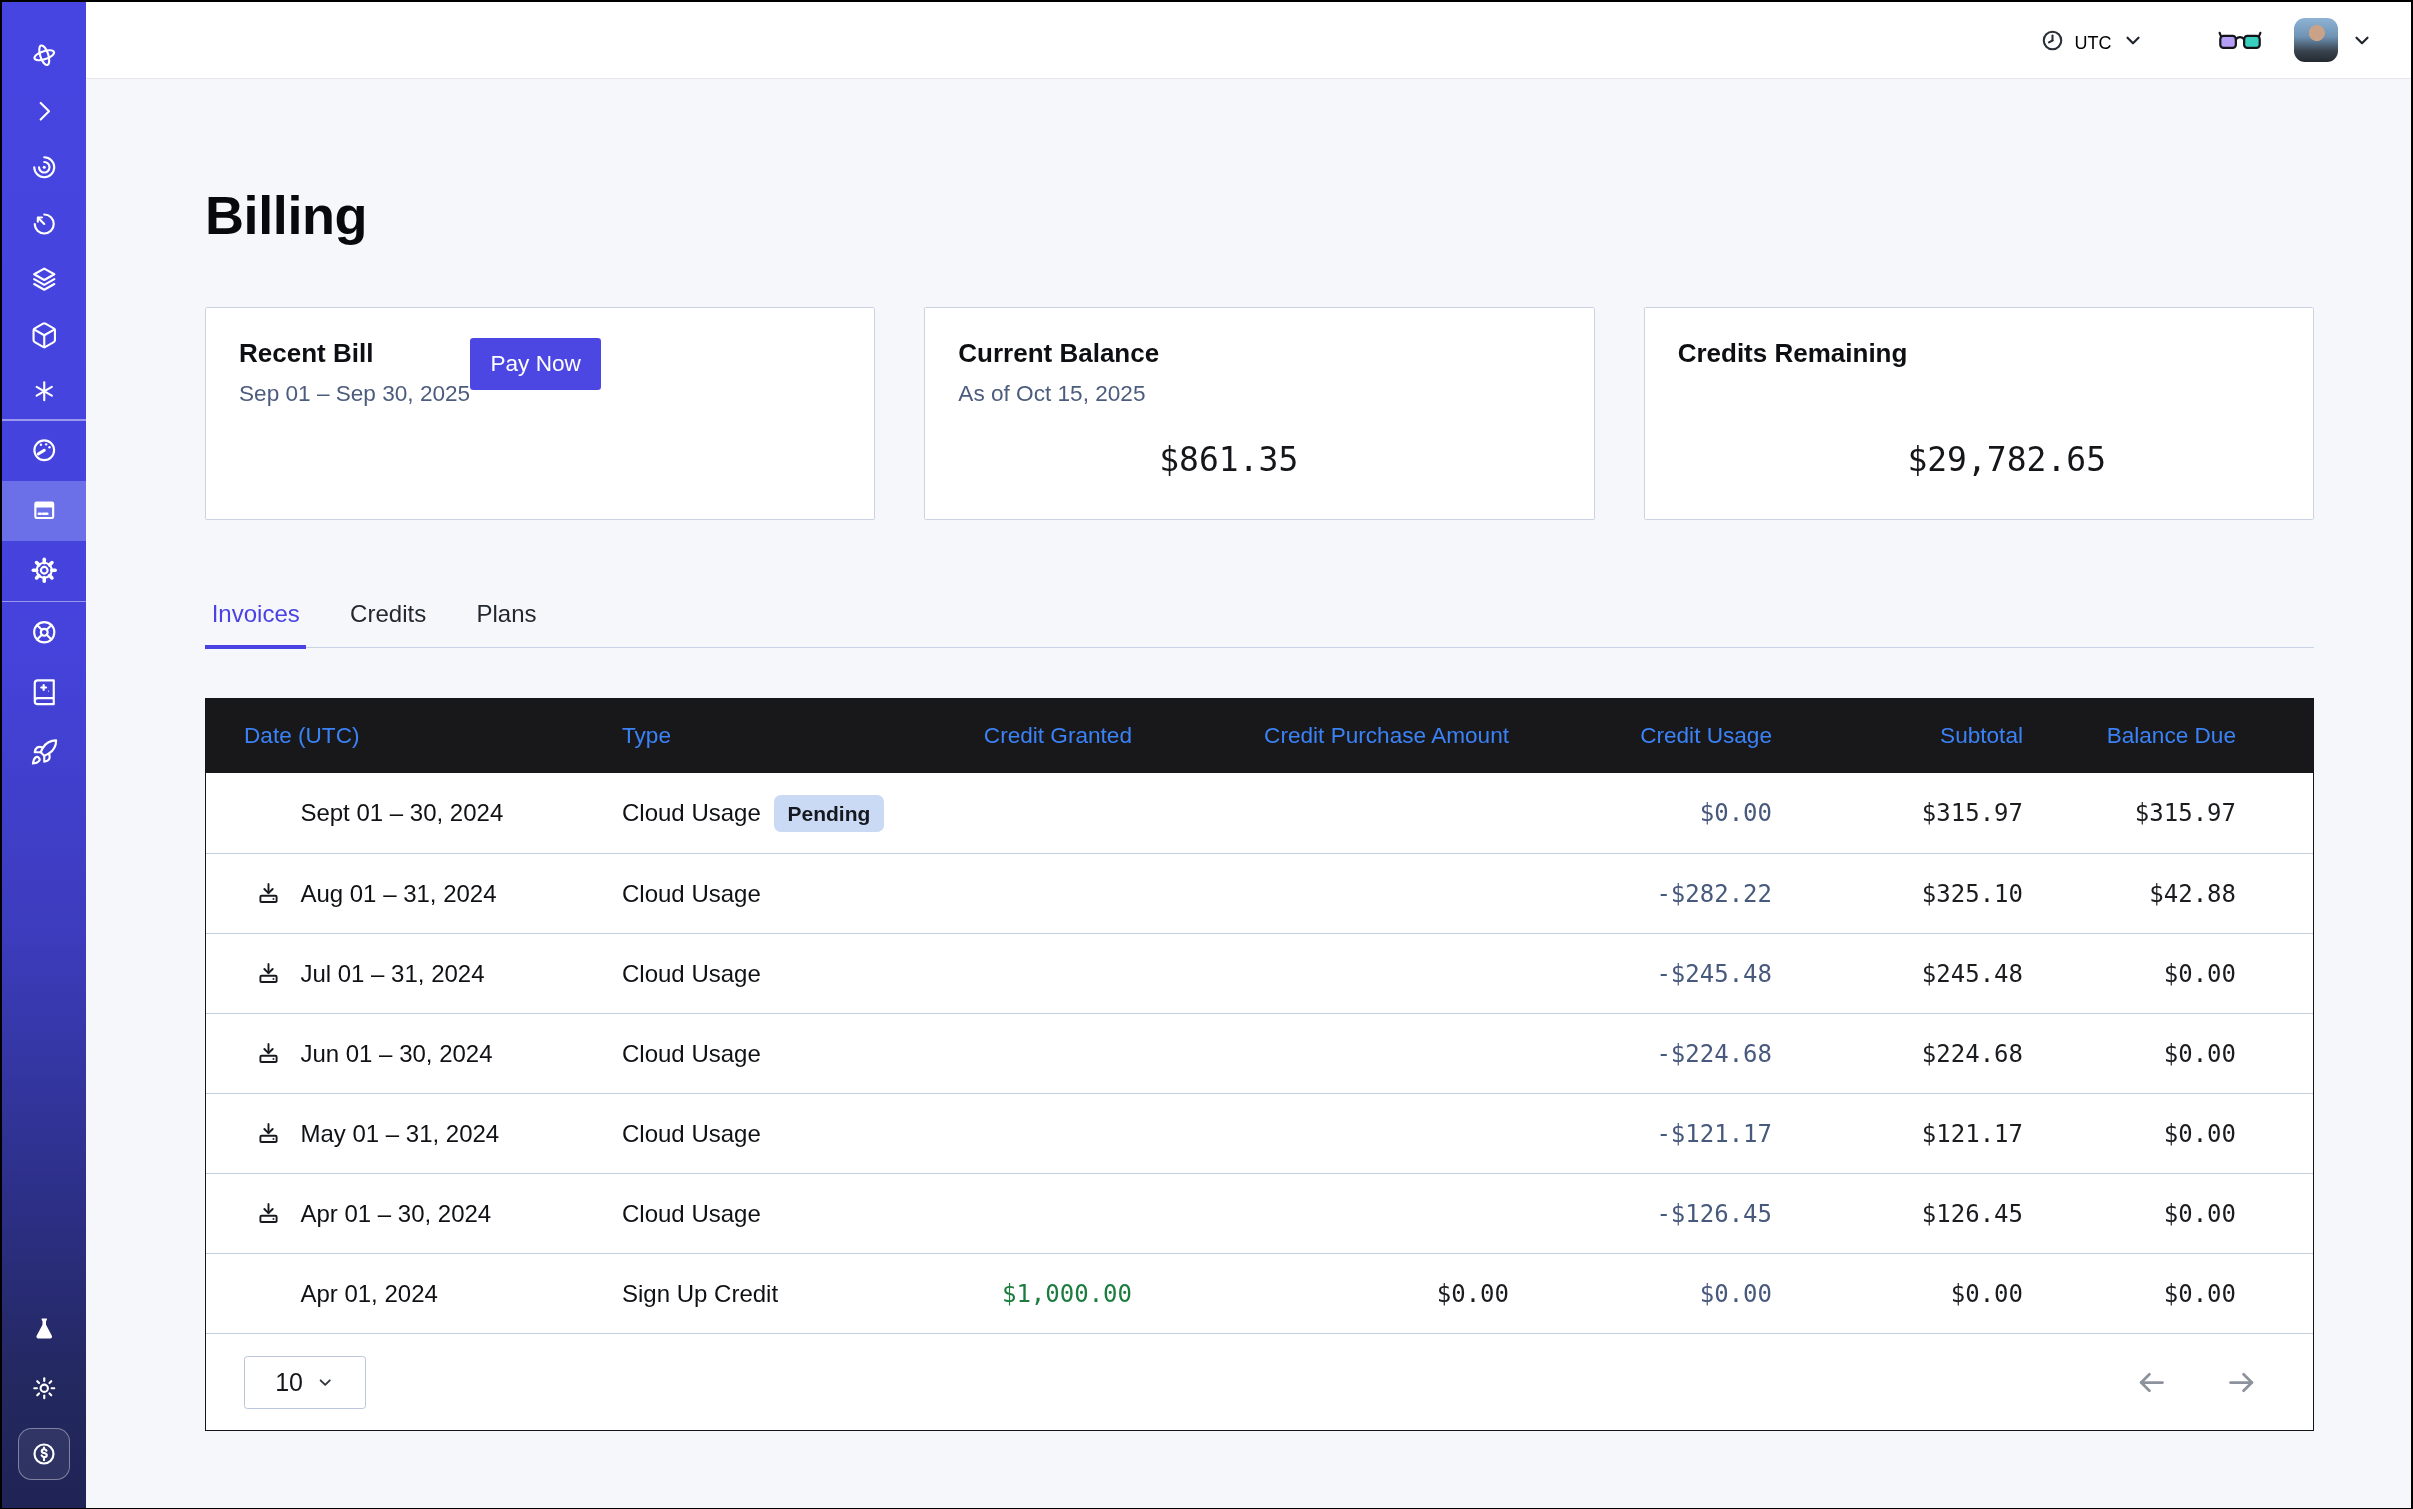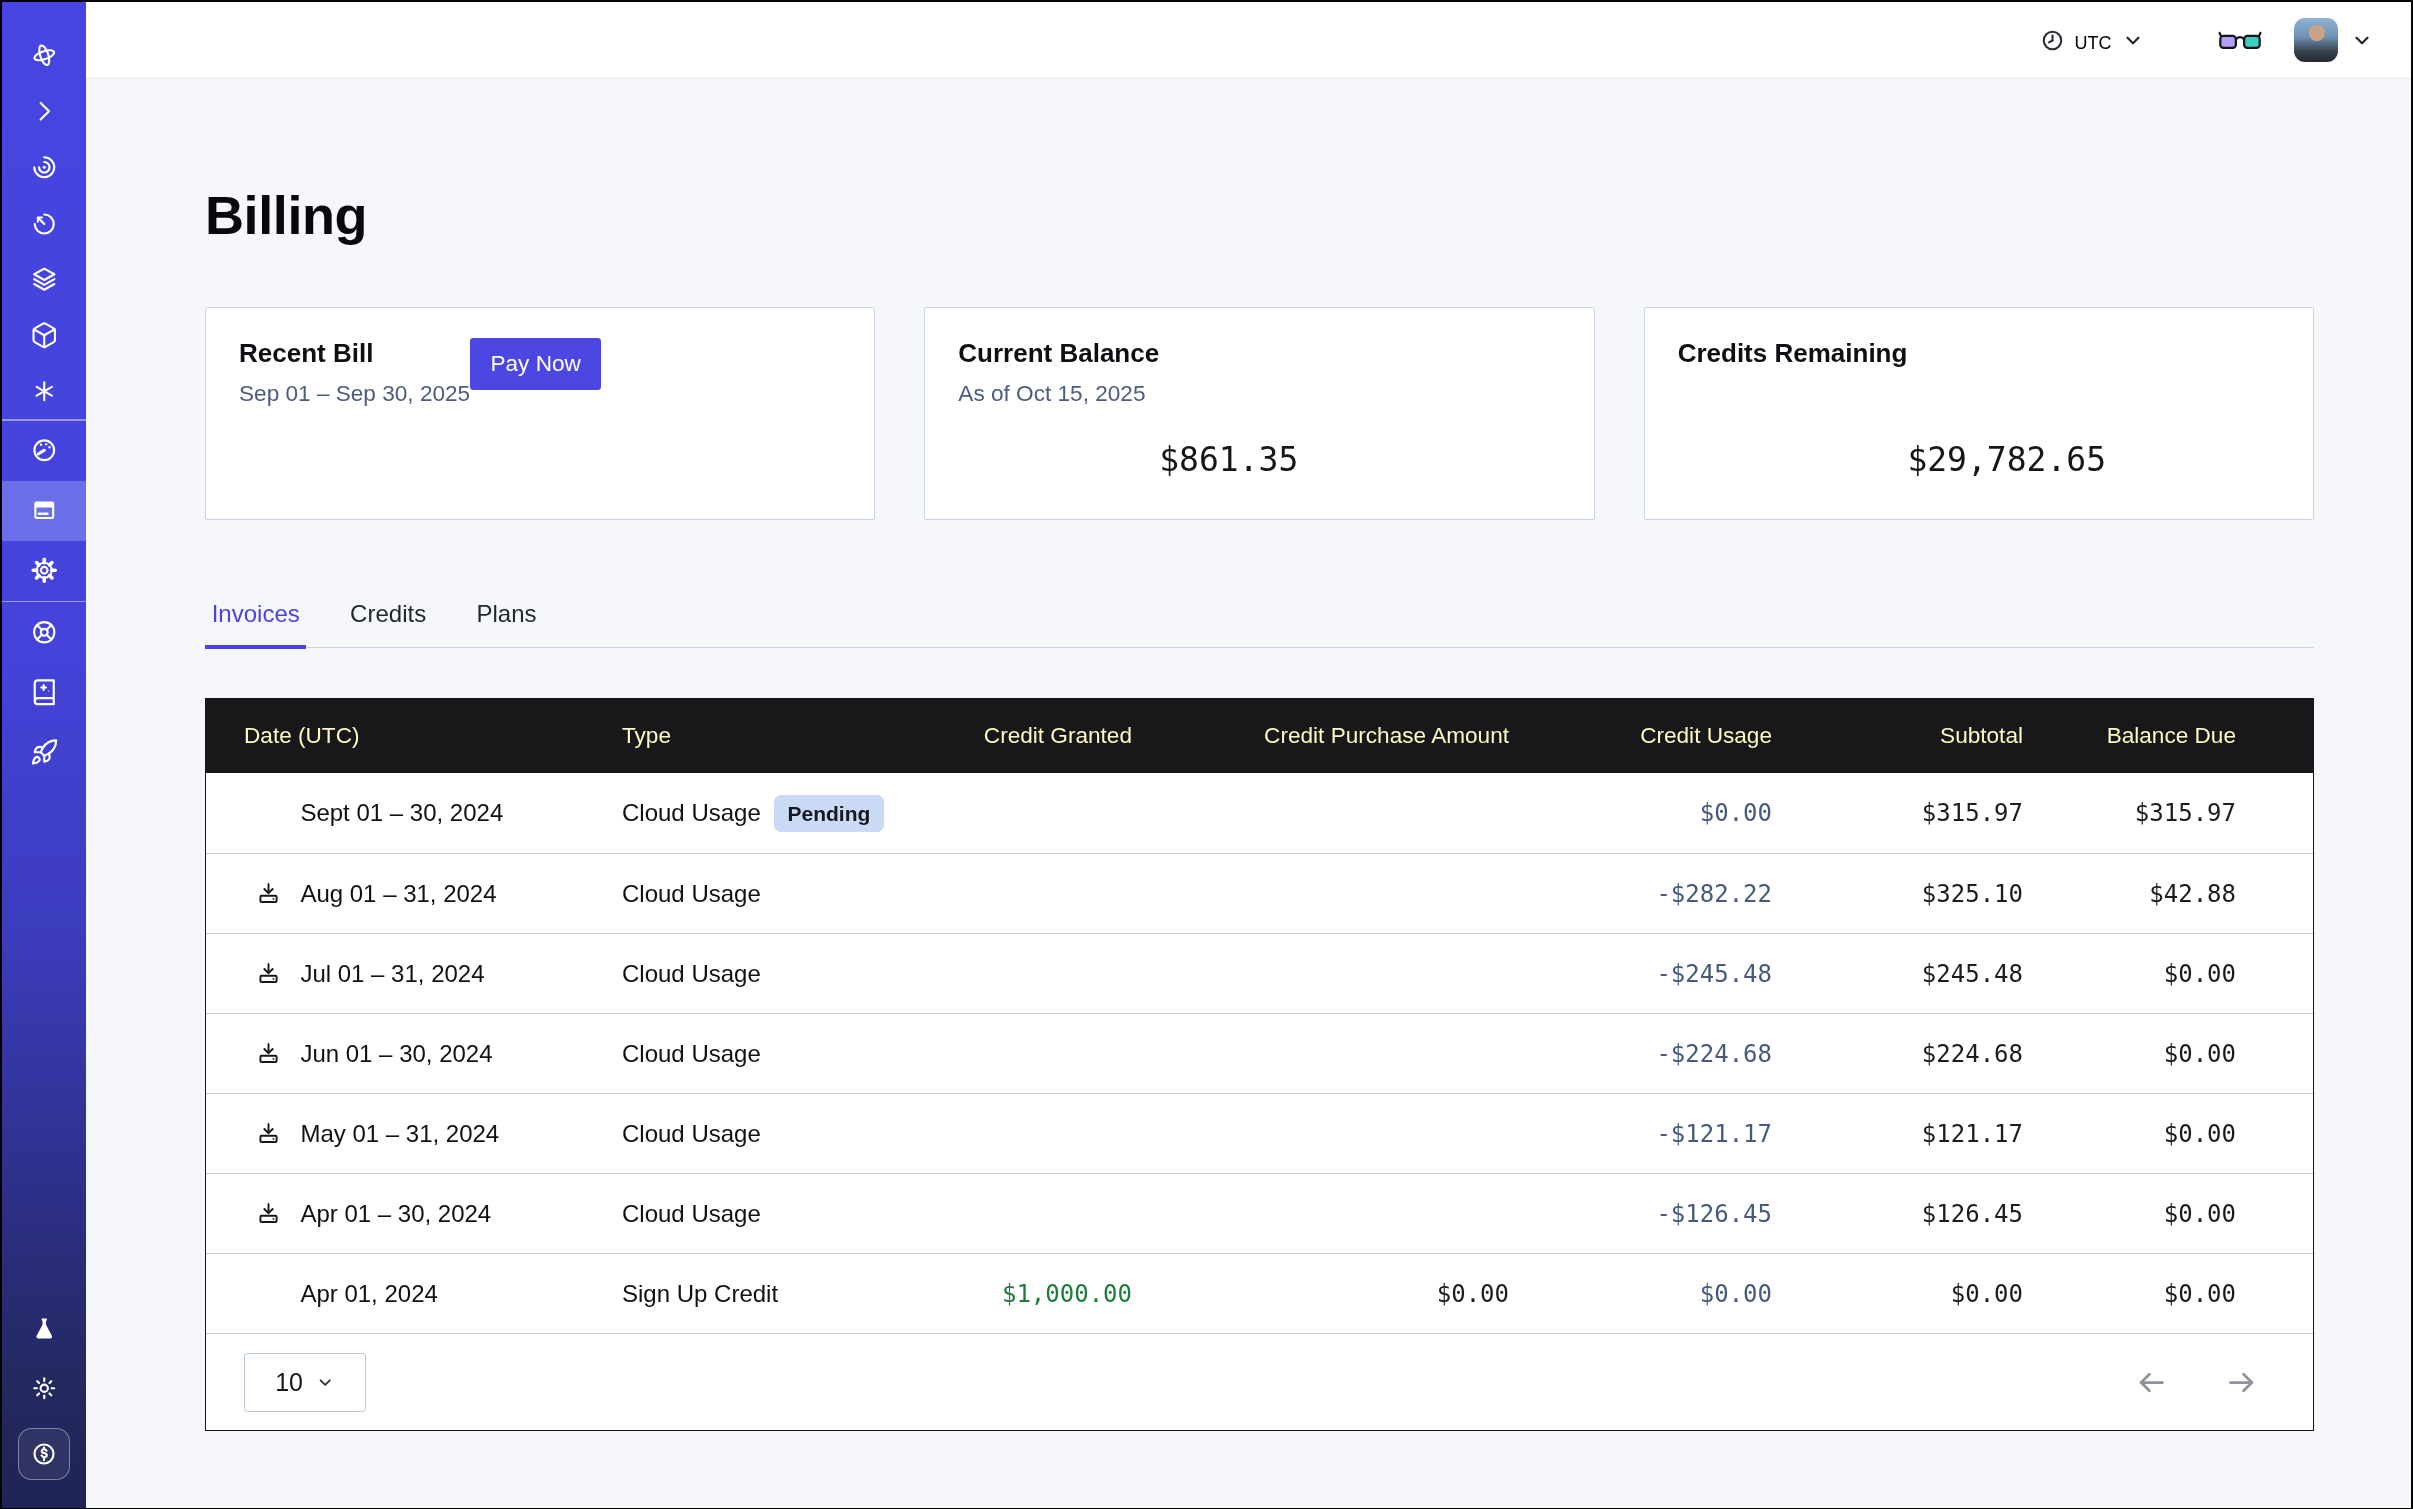--- a/index.html
+++ b/index.html
@@ -74,21 +74,21 @@
     font-size:24px;color:#232830;padding:0 6.7px 16.7px 6.7px;border:none;background:none;cursor:pointer;
     border-bottom:4.2px solid transparent;margin-bottom:-1.7px;font-family:"Liberation Sans",sans-serif;
   }
   .tab.active{color:#4A42E2;border-bottom-color:#4A42E2;}
   
   .table-wrap{margin-top:50px;border:1.7px solid #141519;background:#fff;}
   .thead,.trow{
     display:grid;grid-template-columns:416px 268px 242px 377px 263px 251px 1fr;
     padding-right:77px;align-items:center;
   }
-  .thead{height:74px;background:#18181A;color:#fef9c3;font-size:22.6px;font-weight:400;}
+  .thead{height:74px;background:#18181A;color:#3b82f6;font-size:22.6px;font-weight:400;}
   .thead .hcell{padding:0;}
   .hcell.h-date{padding-left:38px;}
   .num,.hnum{text-align:right;}
   .trow{height:80px;background:#fff;border-top:1.7px solid #C3CEE0;font-size:24px;}
   .trow:first-child{border-top:none;}
   .c-date{display:flex;align-items:center;padding-left:49px;gap:18.4px;}
   .dl-btn{width:27px;height:27px;flex:0 0 27px;cursor:pointer;display:flex;}
   .dl-btn svg{width:27px;height:27px;stroke:#17191C;fill:none;stroke-width:1.7;stroke-linecap:round;stroke-linejoin:round;}
   .c-type{display:flex;align-items:center;}
   .badge{
@@ -97,21 +97,21 @@
   }
   .num{font-family:"DejaVu Sans Mono",monospace;font-size:24px;color:#1A1C1F;}
   .c-usage{color:#47597C;}
   .green{color:#1C7C3E;}
   
   .tfoot{
     height:97px;border-top:1.7px solid #C3CEE0;background:#fff;
     display:flex;align-items:center;justify-content:space-between;padding:0 55px 0 38px;
   }
   .page-size{
-    width:122px;height:59px;border:1.7px solid #B9C6DC;border-radius:3.3px;background:#fff;
+    width:122px;height:53px;border:1.7px solid #B9C6DC;border-radius:3.3px;background:#fff;
     display:flex;align-items:center;justify-content:center;gap:13.4px;font-size:25px;color:#15171B;cursor:pointer;
   }
   .page-size .chev{width:18.4px;height:18.4px;stroke:#30343B;}
   .pager{display:flex;gap:57px;}
   .pager-btn{background:none;border:none;cursor:pointer;padding:0;display:flex;}
   .pager-btn svg{width:33px;height:33px;stroke:#8D939C;fill:none;stroke-width:2;stroke-linecap:round;stroke-linejoin:round;}
 </style>
 </head>
 <body>
 

